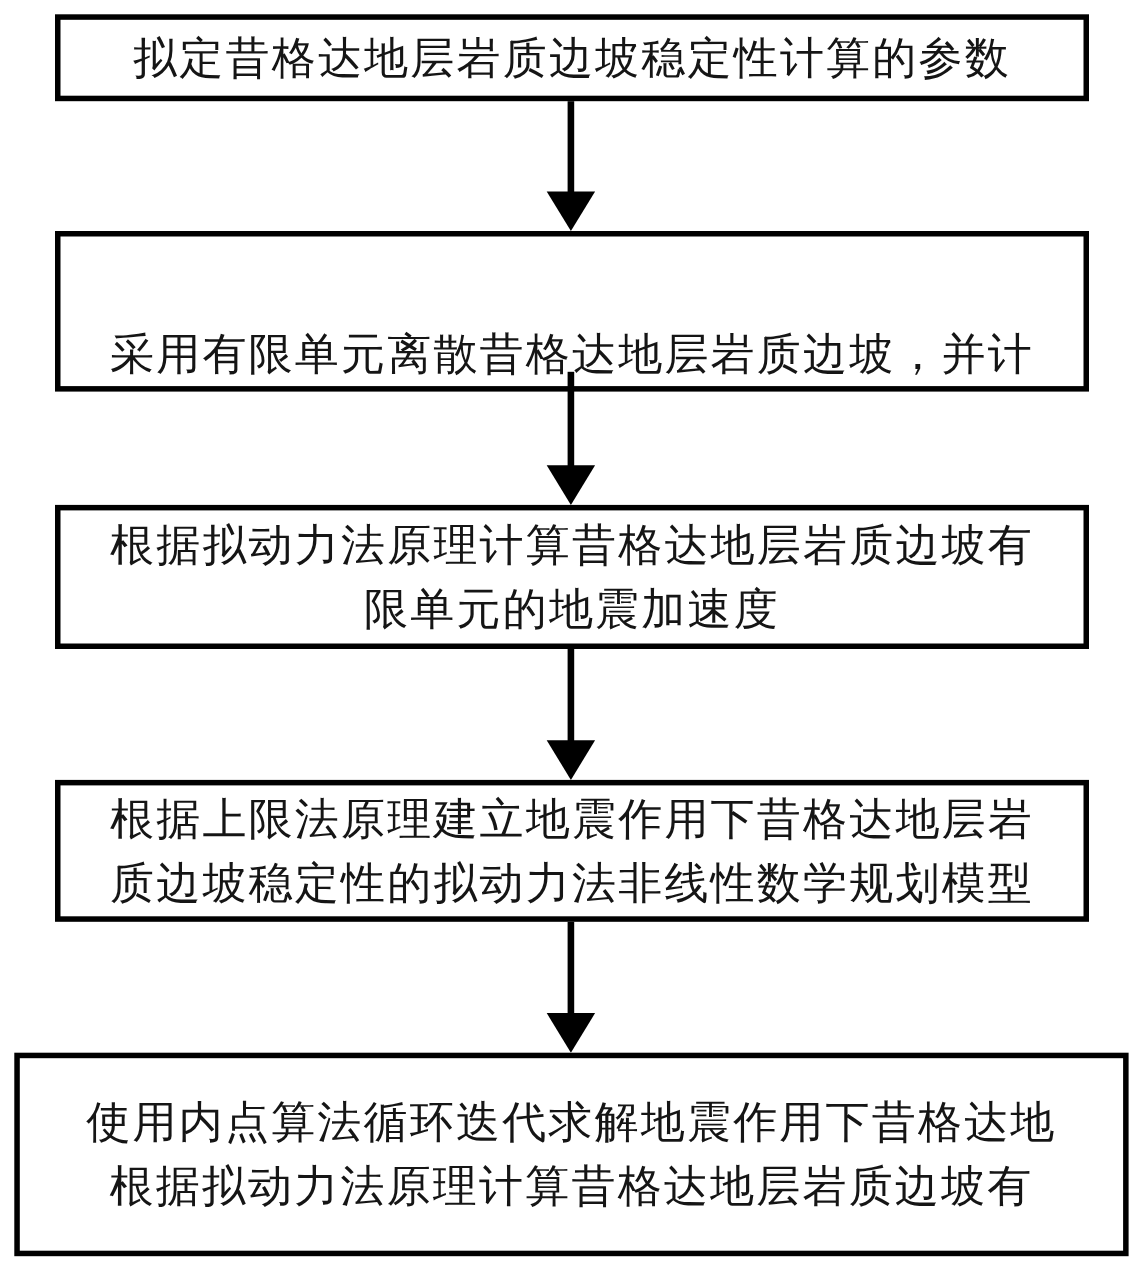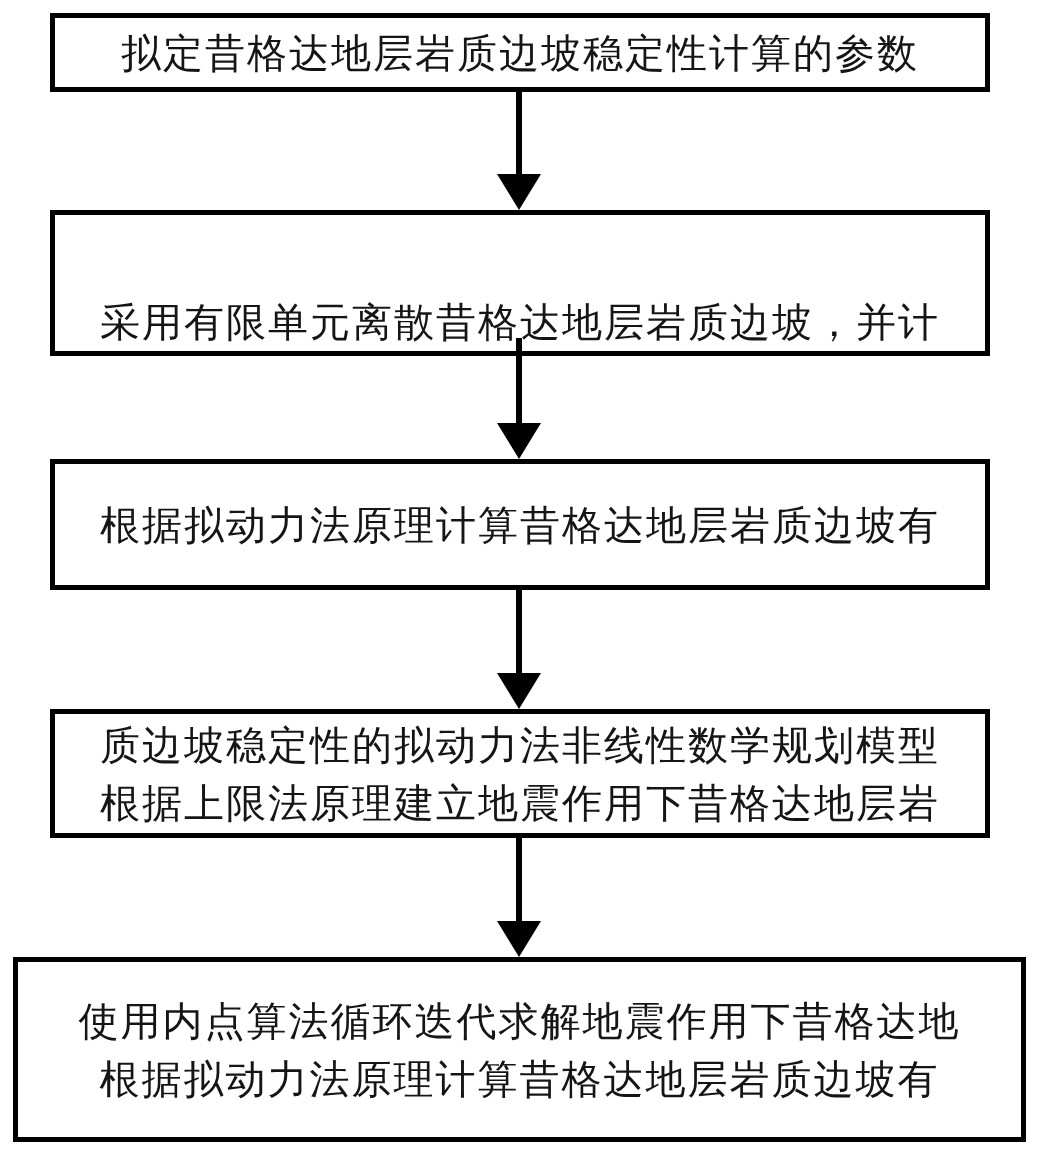--- a/index.html
+++ b/index.html
@@ -90,30 +90,31 @@
     <div class="line">采用有限单元离散昔格达地层岩质边坡，并计</div>
   </div>
 
   <div class="flow-arrow arrow-2">
     <div class="stem"></div>
     <div class="head"></div>
   </div>
 
   <div class="flow-box box-3">
     <div class="line">根据拟动力法原理计算昔格达地层岩质边坡有</div>
+    <div class="line">限单元的地震加速度</div>
   </div>
 
   <div class="flow-arrow arrow-3">
     <div class="stem"></div>
     <div class="head"></div>
   </div>
 
   <div class="flow-box box-4">
+    <div class="line">根据上限法原理建立地震作用下昔格达地层岩</div>
     <div class="line">质边坡稳定性的拟动力法非线性数学规划模型</div>
-    <div class="line">根据上限法原理建立地震作用下昔格达地层岩</div>
   </div>
 
   <div class="flow-arrow arrow-4">
     <div class="stem"></div>
     <div class="head"></div>
   </div>
 
   <div class="flow-box box-5">
     <div class="line">使用内点算法循环迭代求解地震作用下昔格达地</div>
     <div class="line">根据拟动力法原理计算昔格达地层岩质边坡有</div>

